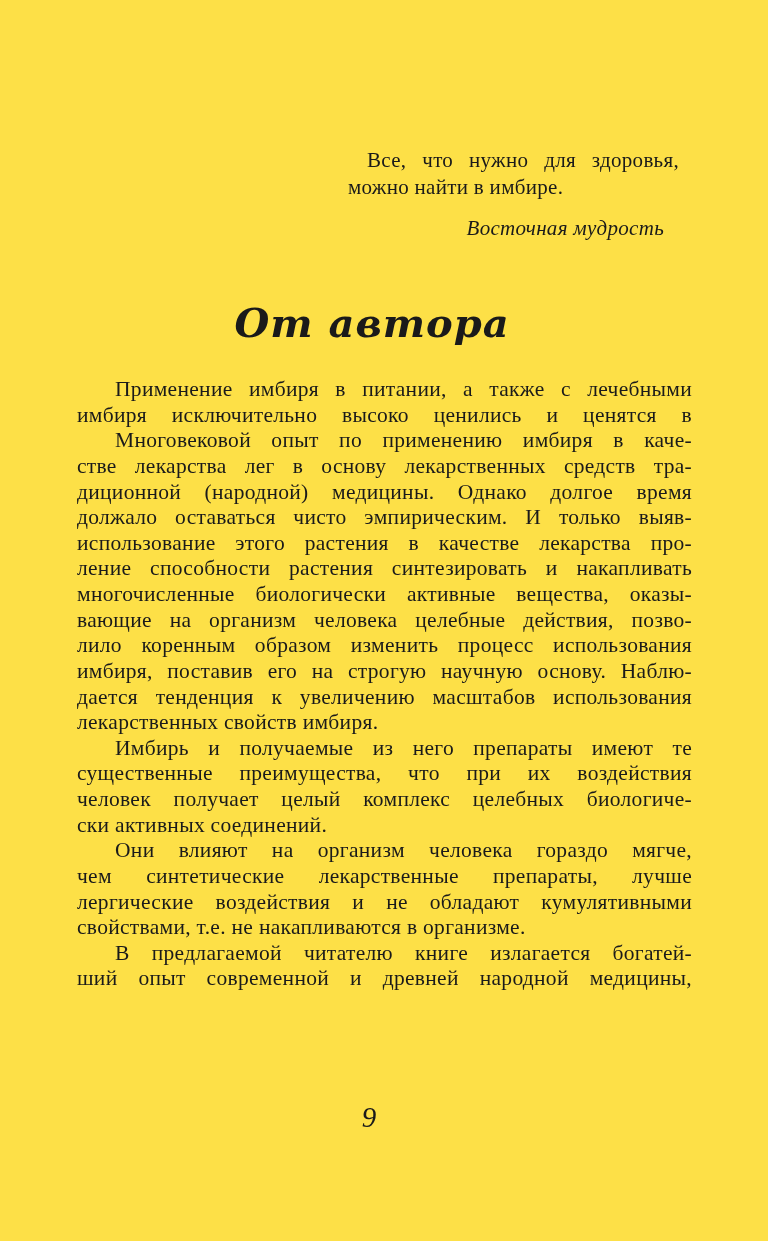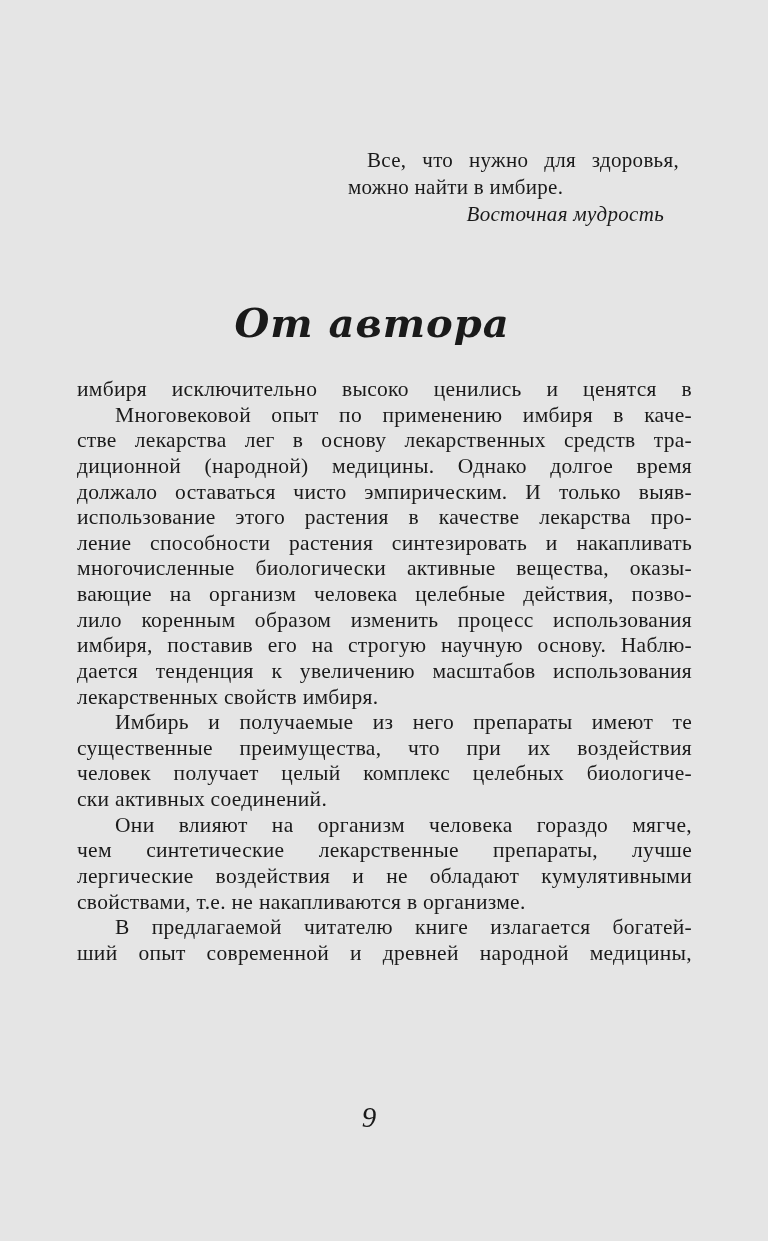--- a/index.html
+++ b/index.html
@@ -1,20 +1,20 @@
 <!DOCTYPE html>
 <html lang="ru"><head>
 <meta charset="utf-8">
 <style>
   html, body { margin: 0; padding: 0; background: #ffffff; }
   .page {
     position: relative;
     width: 768px;
     height: 1241px;
-    background: #e5e5e5;
+    background: #fde047;
     color: #1a1a1a;
     font-family: "Liberation Serif", serif;
     overflow: hidden;
   }
 
   
   .epigraph {
     position: absolute;
     top: 147px;
     left: 348px;
@@ -26,20 +26,21 @@
   .epi-line {
     text-align: justify;
     text-align-last: justify;
   }
   .epi-line.epi-first { text-indent: 19px; }
   .epi-line.epi-last { text-align: left; text-align-last: left; }
   .epi-attribution {
     font-style: italic;
     text-align: right;
     padding-right: 15px;
+    margin-top: 14px;
   }
 
   
   .chapter-title {
     position: absolute;
     top: 300px;
     left: 0;
     width: 768px;
     margin: 0;
     text-align: center;
@@ -92,20 +93,21 @@
     <div class="epi-line epi-first">Все, что нужно для здоровья,</div>
     <div class="epi-line epi-last">можно найти в имбире.</div>
     <div class="epi-attribution">Восточная мудрость</div>
   </div>
 
   <h1 class="chapter-title">От автора</h1>
 
   <div class="body-text">
 
     <div class="para">
+      <div class="line first">Применение имбиря в питании, а также с лечебными</div>
       <div class="line">имбиря исключительно высоко ценились и ценятся в</div>
     </div>
 
     <div class="para">
       <div class="line first">Многовековой опыт по применению имбиря в каче-</div>
       <div class="line">стве лекарства лег в основу лекарственных средств тра-</div>
       <div class="line">диционной (народной) медицины. Однако долгое время</div>
       <div class="line">должало оставаться чисто эмпирическим. И только выяв-</div>
       <div class="line">использование этого растения в качестве лекарства про-</div>
       <div class="line">ление способности растения синтезировать и накапливать</div>

